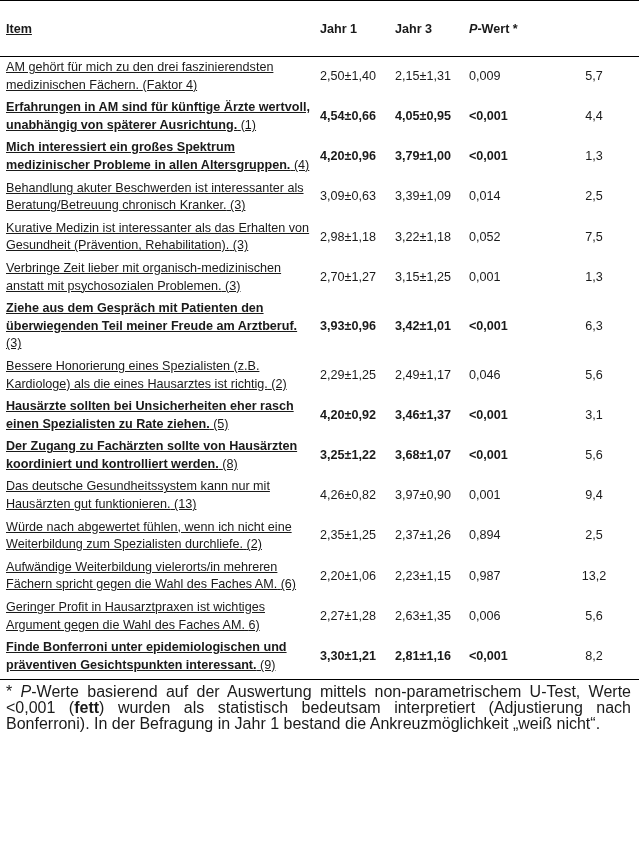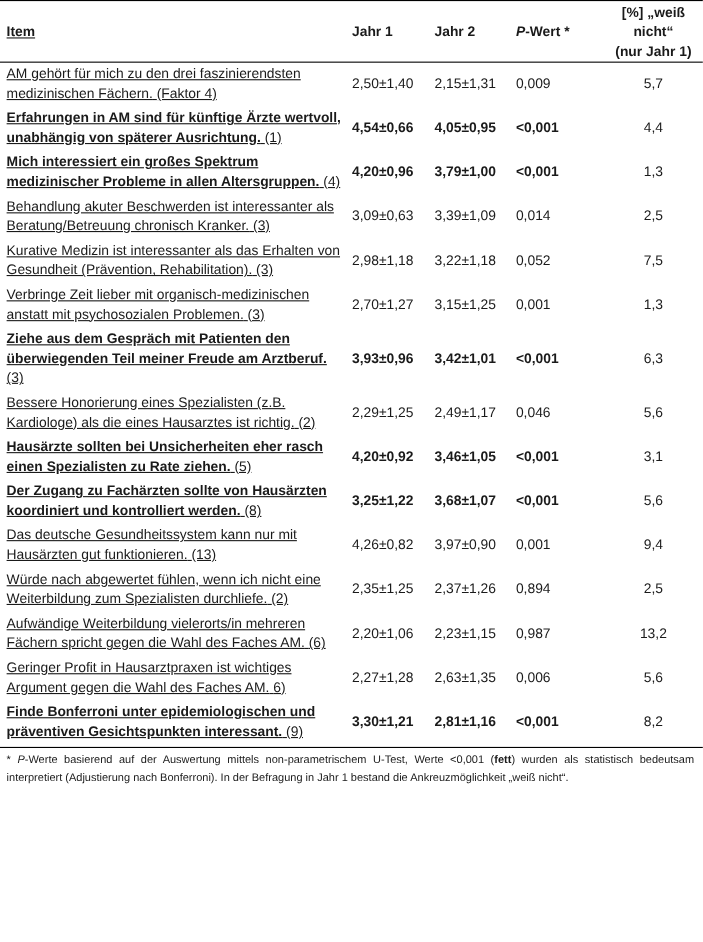--- a/index.html
+++ b/index.html
@@ -10,37 +10,32 @@
   .c-j1 { width: 75px; }
   .c-j5 { width: 74px; }
   .c-p { width: 80px; }
   .c-wn { width: 90px; text-align: center; }
   .hdr .c-wn { line-height: 18px; }
   .hdr .c-p i { font-style: italic; }
   .row { display: flex; align-items: center; padding: 2px 0 3px 0; line-height: 17.6px; }
   .row .c-item { padding-right: 8px; }
   .row.bold .txt, .row.bold .num { font-weight: bold; }
   .factor { font-weight: normal; }
-  .foot { border-top: 1.5px solid #000; margin-top: 2px; padding: 4px 8px 0 6px; line-height: 16px; text-align: justify; font-size: 10px; }
+  .foot { border-top: 1.5px solid #000; margin-top: 2px; padding: 4px 8px 0 6px; line-height: 16px; text-align: justify; font-size: 16px; }
   .foot i { font-style: italic; }
 </style>
 </head>
 <body>
 
 <div class="tbl">
   <div class="hdr">
     <div class="c-item">Item</div>
     <div class="c-j1">Jahr 1</div>
-    <div class="c-j5">Jahr 2</div>
+    <div class="c-j5">Jahr 3</div>
     <div class="c-p"><i>P</i><span>-Wert *</span></div>
-    <div class="c-wn">
-      <div>[%] „weiß</div>
-      <div>nicht“</div>
-      <div>(nur Jahr 1)</div>
-    </div>
   </div>
   <div id="rows">
       <div class="row">
         <div class="c-item"><span class="txt">AM gehört für mich zu den drei faszinierendsten medizinischen Fächern.</span> <span class="factor">(Faktor 4)</span></div>
         <div class="c-j1 num">2,50±1,40</div>
         <div class="c-j5 num">2,15±1,31</div>
         <div class="c-p num">0,009</div>
         <div class="c-wn">5,7</div>
       </div>
       <div class="row bold">
@@ -88,21 +83,21 @@
       <div class="row">
         <div class="c-item"><span class="txt">Bessere Honorierung eines Spezialisten (z.B. Kardiologe) als die eines Hausarztes ist richtig.</span> <span class="factor">(2)</span></div>
         <div class="c-j1 num">2,29±1,25</div>
         <div class="c-j5 num">2,49±1,17</div>
         <div class="c-p num">0,046</div>
         <div class="c-wn">5,6</div>
       </div>
       <div class="row bold">
         <div class="c-item"><span class="txt">Hausärzte sollten bei Unsicherheiten eher rasch einen Spezialisten zu Rate ziehen.</span> <span class="factor">(5)</span></div>
         <div class="c-j1 num">4,20±0,92</div>
-        <div class="c-j5 num">3,46±1,05</div>
+        <div class="c-j5 num">3,46±1,37</div>
         <div class="c-p num">&lt;0,001</div>
         <div class="c-wn">3,1</div>
       </div>
       <div class="row bold">
         <div class="c-item"><span class="txt">Der Zugang zu Fachärzten sollte von Hausärzten koordiniert und kontrolliert werden.</span> <span class="factor">(8)</span></div>
         <div class="c-j1 num">3,25±1,22</div>
         <div class="c-j5 num">3,68±1,07</div>
         <div class="c-p num">&lt;0,001</div>
         <div class="c-wn">5,6</div>
       </div>

